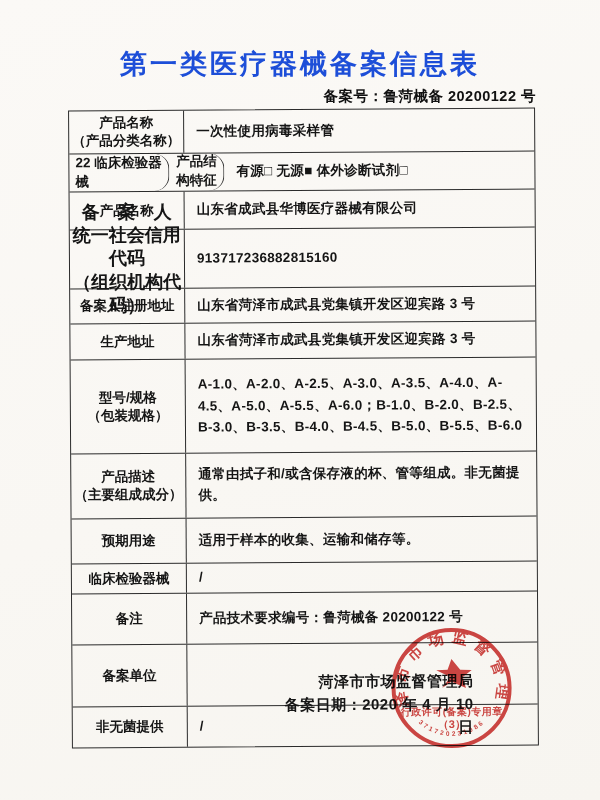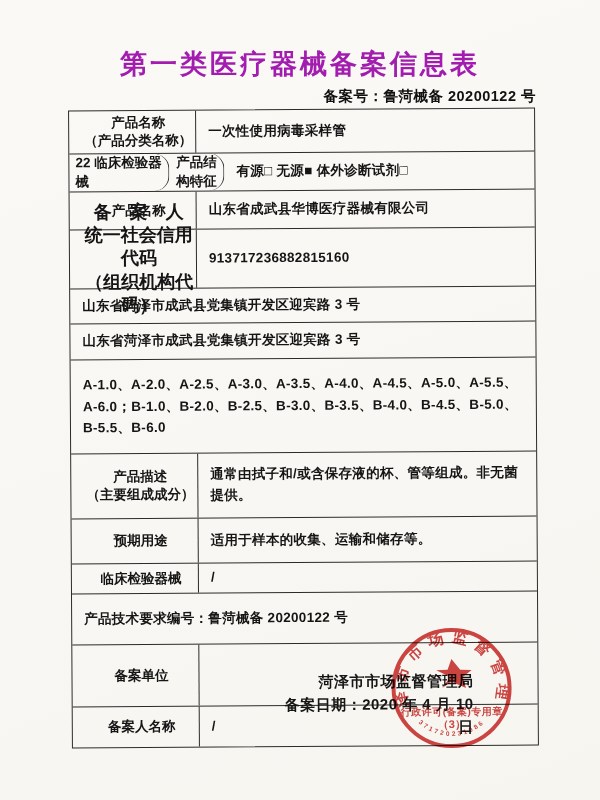--- a/index.html
+++ b/index.html
@@ -5,21 +5,21 @@
   html,body{margin:0;padding:0;}
   body{
     width:600px;height:800px;position:relative;overflow:hidden;
     background:linear-gradient(160deg,#fbf9f6 0%,#f9f7f3 55%,#f7f5f0 100%);
     font-family:"Liberation Sans","DejaVu Sans",sans-serif;
     color:#151515;
   }
   .page-title{
     position:absolute;top:46px;left:0;width:600px;text-align:center;
     font-family:"Liberation Serif","DejaVu Serif",serif;
-    font-size:27px;font-weight:700;letter-spacing:3px;color:#a21caf;
+    font-size:27px;font-weight:700;letter-spacing:3px;color:#1d4ed8;
   }
   .record-no{
     position:absolute;top:87px;right:64px;
     font-size:14.5px;font-weight:700;letter-spacing:0.5px;color:#111;
   }
   .sheet{
     position:absolute;left:0;top:0;width:600px;height:800px;
     transform:rotate(-0.35deg);transform-origin:300px 430px;
   }
   .form-table{
@@ -27,33 +27,33 @@
     border:1.6px solid #2b2b2b;box-sizing:border-box;
     background:transparent;
   }
   .row{display:flex;box-sizing:border-box;border-bottom:1.5px solid #2b2b2b;}
   .row:last-child{border-bottom:none;}
   .cell-label{
     width:115px;flex:0 0 115px;box-sizing:border-box;
     border-right:1.5px solid #2b2b2b;
     display:flex;align-items:center;justify-content:center;
     text-align:center;white-space:pre-line;
-    font-size:13.5px;font-weight:700;line-height:1.3;padding:2px 3px;margin-left:12px;
+    font-size:13.5px;font-weight:700;line-height:1.3;padding:2px 3px;
   }
   .cell-value{
     flex:1;box-sizing:border-box;display:flex;align-items:center;
     font-size:13.5px;font-weight:600;line-height:1.55;
     padding:3px 10px 3px 12px;letter-spacing:0.3px;
   }
   .cell-sub{
     box-sizing:border-box;border-right:1.5px solid #2b2b2b;
     display:flex;align-items:center;
     font-size:13.5px;font-weight:600;line-height:1.35;padding:2px 6px;border-radius:15px;
   }
-  .sub-center{justify-content:center;text-align:right;white-space:pre-line;font-weight:700;}
+  .sub-center{justify-content:center;text-align:right;white-space:pre-line;font-weight:700;font-family:Liberation Mono, monospace;}
   .filing-block{
     position:absolute;left:278px;top:670px;width:194px;text-align:right;
     font-size:15px;font-weight:700;line-height:23px;color:#161616;letter-spacing:0.5px;
     z-index:1;
   }
   .stamp{
     position:absolute;left:385px;top:624px;width:130px;height:130px;
     z-index:2;mix-blend-mode:multiply;opacity:0.9;
   }
 </style>
@@ -85,58 +85,63 @@
     </div>
 
     <div class="row" style="height:59px">
       <div class="cell-label" style="font-size:18px">备　案　人
 统一社会信用代码
 （组织机构代码）</div>
       <div class="cell-value">913717236882815160</div>
     </div>
 
     <div class="row" style="height:35px">
+      <div class="cell-label">备案人注册地址</div>
       <div class="cell-value">山东省菏泽市成武县党集镇开发区迎宾路 3 号</div>
     </div>
 
     <div class="row" style="height:36px">
+      <div class="cell-label">生产地址</div>
       <div class="cell-value">山东省菏泽市成武县党集镇开发区迎宾路 3 号</div>
     </div>
 
     <div class="row" style="height:94px">
+      <div class="cell-label">型号/规格
+（包装规格）</div>
       <div class="cell-value" style="line-height:1.6">A-1.0、A-2.0、A-2.5、A-3.0、A-3.5、A-4.0、A-4.5、A-5.0、A-5.5、A-6.0；B-1.0、B-2.0、B-2.5、B-3.0、B-3.5、B-4.0、B-4.5、B-5.0、B-5.5、B-6.0</div>
     </div>
 
     <div class="row" style="height:65px">
       <div class="cell-label">产品描述
 （主要组成成分）</div>
       <div class="cell-value">通常由拭子和/或含保存液的杯、管等组成。非无菌提供。</div>
     </div>
 
     <div class="row" style="height:45px">
       <div class="cell-label">预期用途</div>
       <div class="cell-value">适用于样本的收集、运输和储存等。</div>
     </div>
 
     <div class="row" style="height:30px">
       <div class="cell-label">临床检验器械</div>
       <div class="cell-value">/</div>
     </div>
 
     <div class="row" style="height:51px">
+      <div class="cell-label">备注</div>
       <div class="cell-value">产品技术要求编号：鲁菏械备 20200122 号</div>
     </div>
 
     <div class="row" style="height:62px">
       <div class="cell-label">备案单位</div>
       <div class="cell-value"></div>
     </div>
 
     <div class="row" style="height:40px">
-      <div class="cell-label">备案人名称</div>
+      <div class="cell-label">非无菌提供</div>
       <div class="cell-value">/</div>
     </div>
 
   </div>
 
   <div class="filing-block">
     <div>菏泽市市场监督管理局</div>
     <div>备案日期：2020 年 4 月 10 日</div>
   </div>
 

